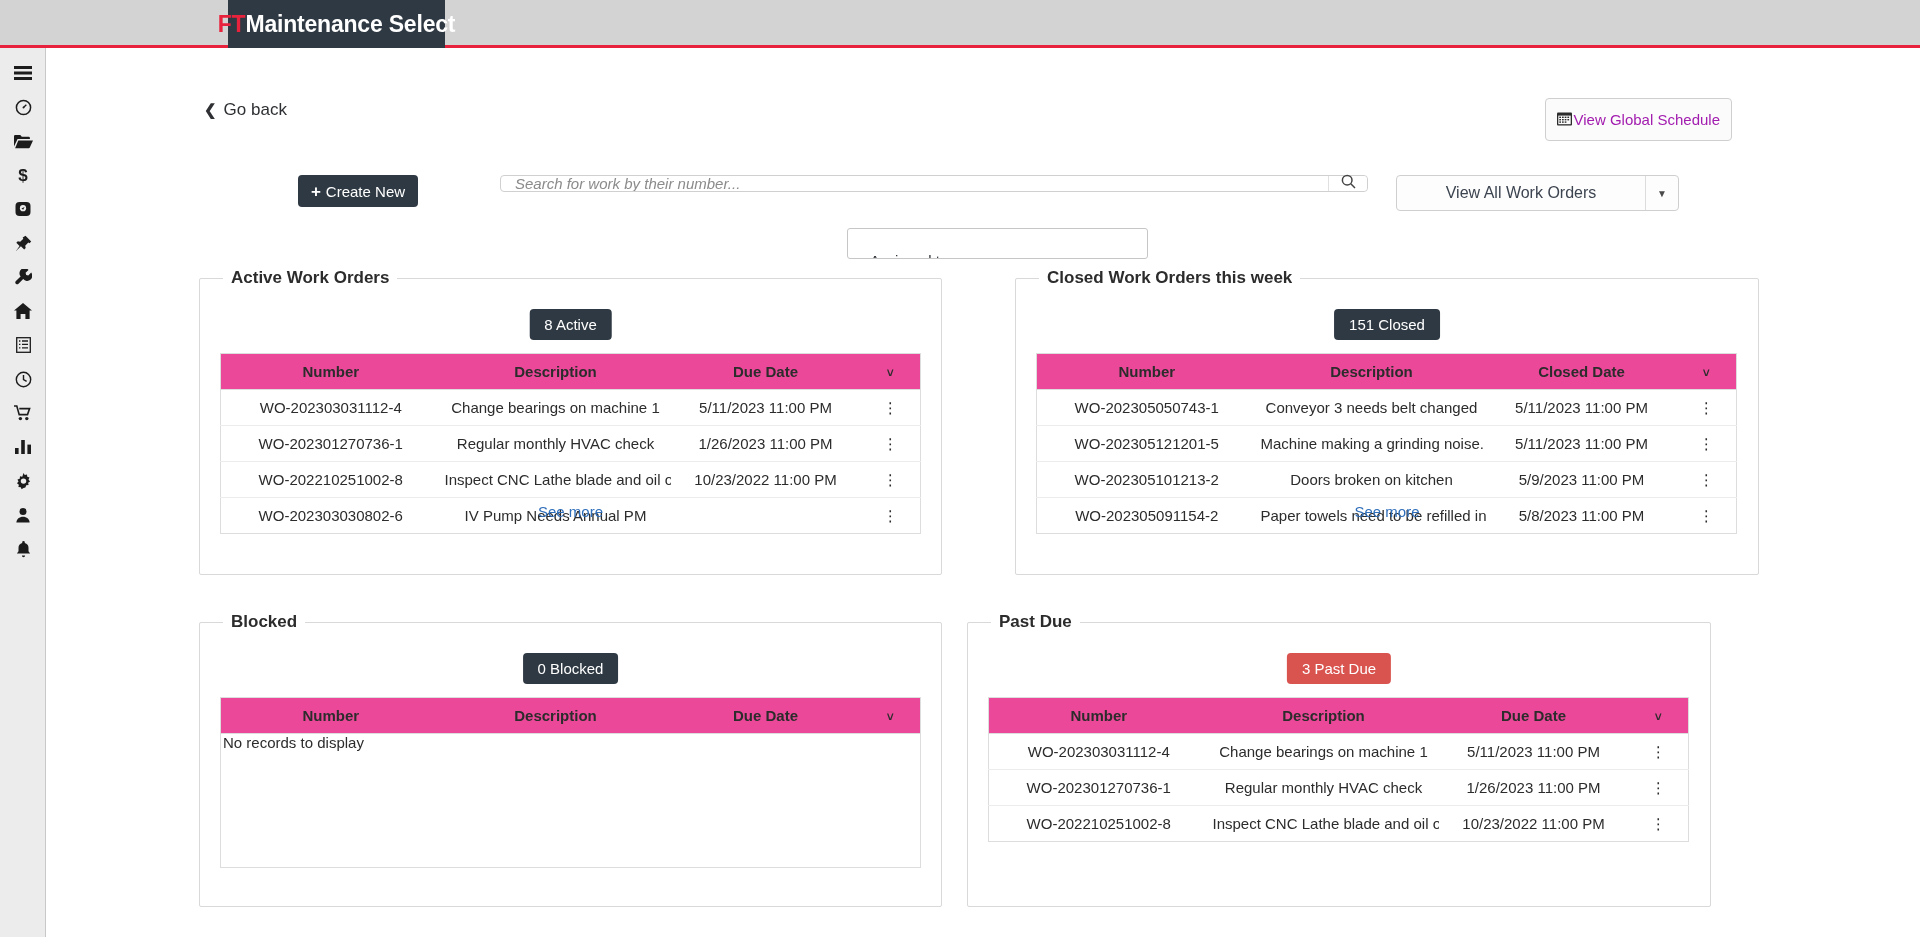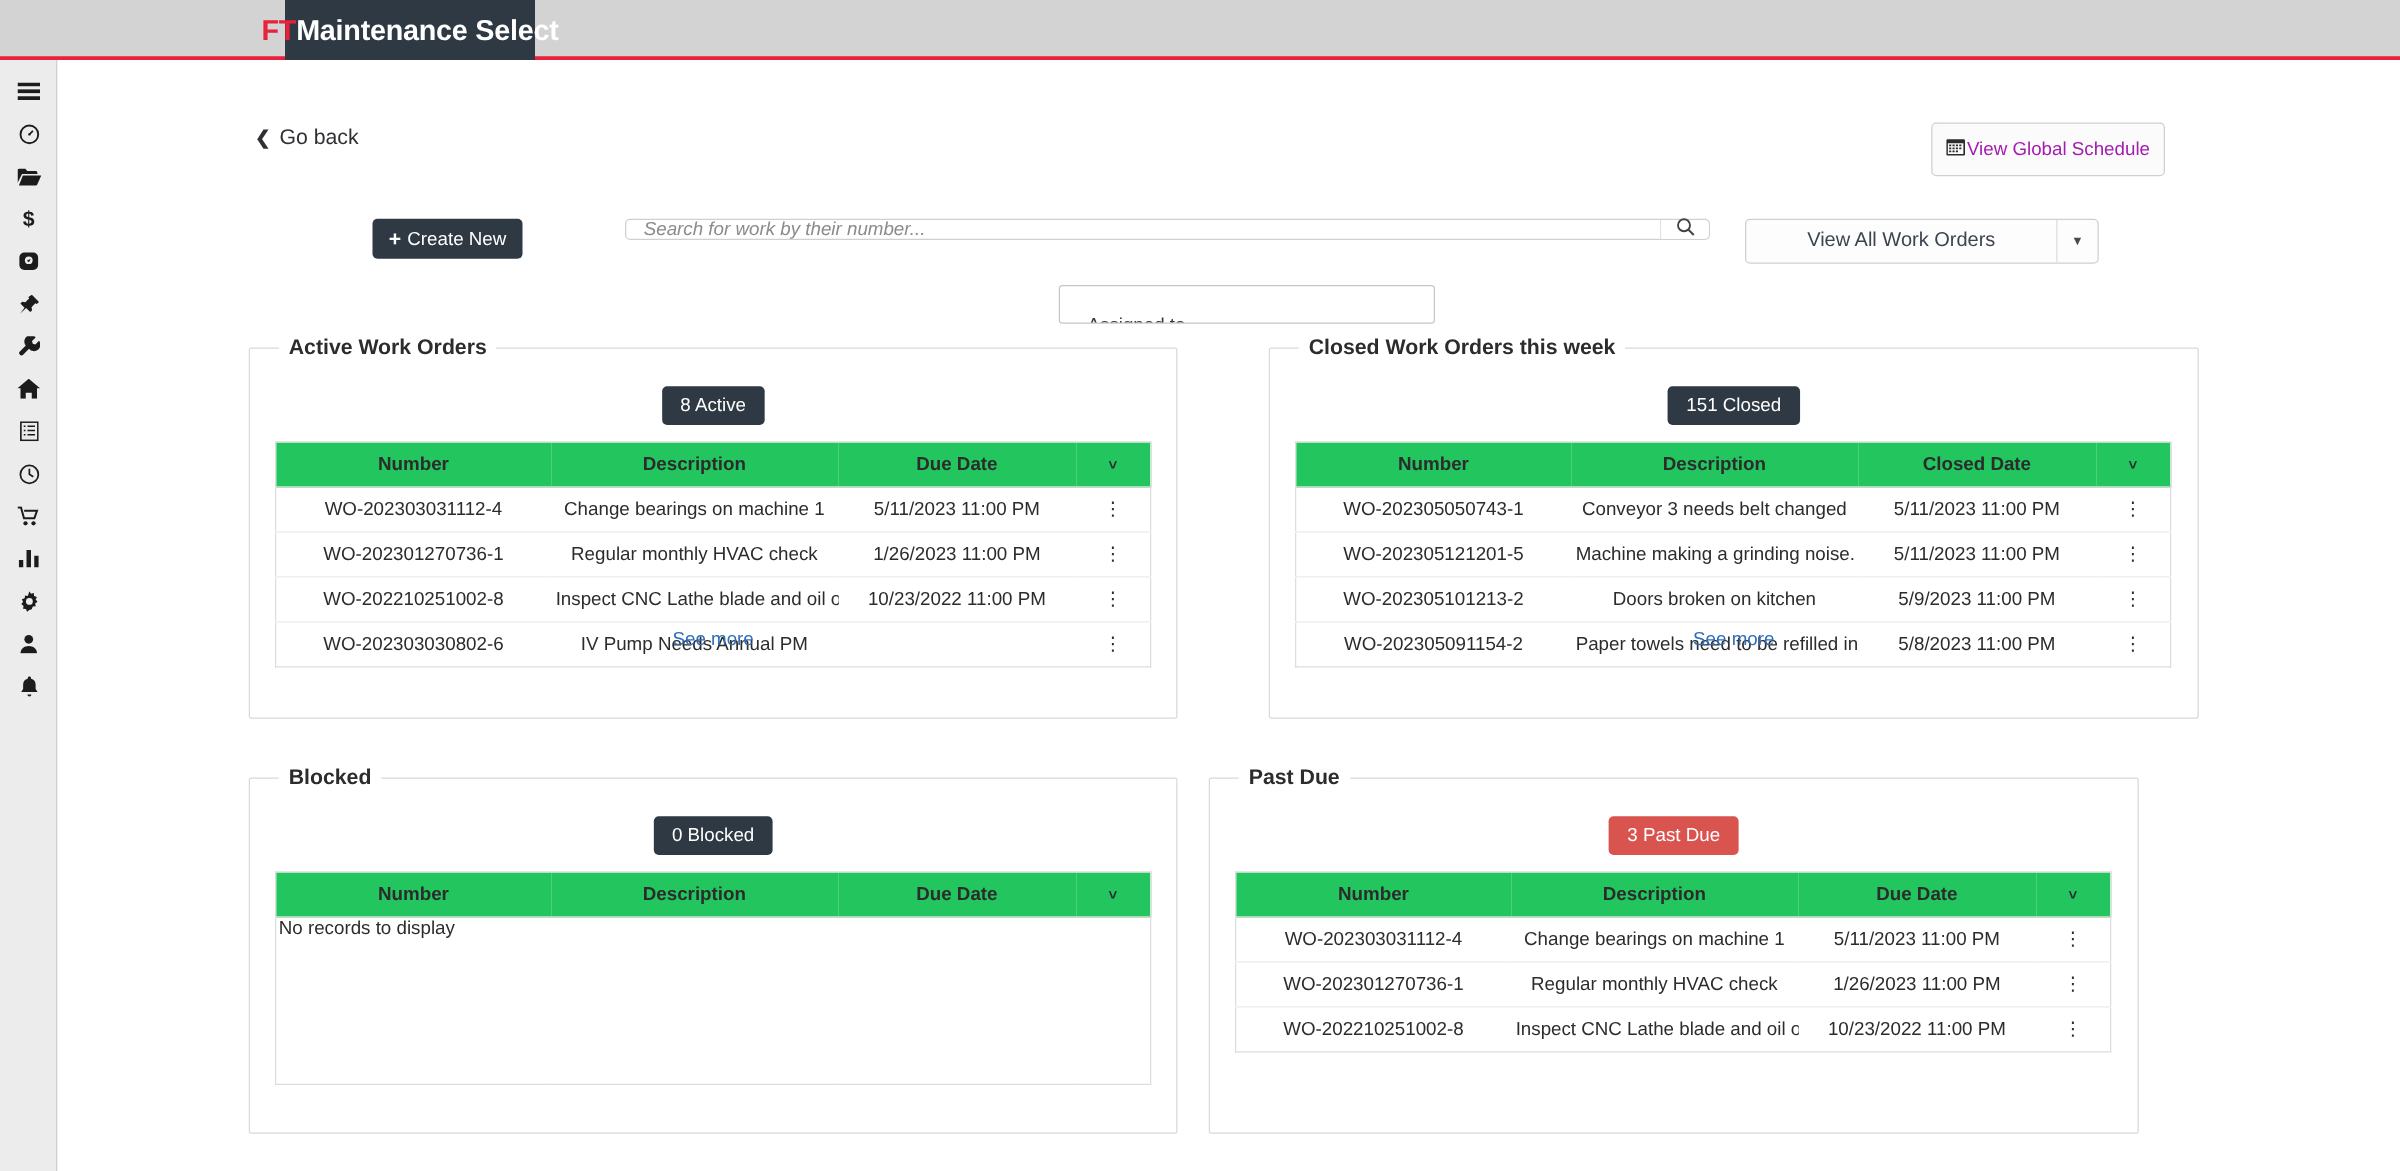--- a/index.html
+++ b/index.html
@@ -13,21 +13,21 @@
 
   
   .topbar {
     position: absolute; top: 0; left: 0;
     width: 1920px; height: 48px;
     background: #d3d3d3;
     border-bottom: 3px solid #e8213c;
   }
   .logo-block {
     position: absolute; left: 228px; top: 0;
-    width: 200px; height: 48px;
+    width: 217px; height: 48px;
     background: #2f3943;
     display: flex; align-items: center; justify-content: center;
   }
   .logo-text {
     font-size: 23px; font-weight: bold; color: #ffffff;
     letter-spacing: -0.2px; white-space: nowrap;
   }
   .logo-text .ft { color: #e8213c; }
   .user-area {
     position: absolute; right: 24px; top: 0; height: 48px;
@@ -150,21 +150,21 @@
   .badge-dark { background: #2f3943; }
   .badge-red  { background: #d9534f; }
 
   table.wo {
     position: absolute; left: 20px; top: 74px;
     border-collapse: collapse; background:#fff;
     border: 1px solid #dddddd;
     table-layout: fixed;
   }
   table.wo thead th {
-    background: #22c55e;
+    background: #ec4899;
     border-bottom: 1px solid #dddddd;
     height: 36px;
     font-size: 15px; font-weight: bold; color:#2c2c2c;
     text-align:center;
   }
   table.wo tbody td {
     height: 36px; font-size: 15px; color: #2c2c2c; text-align: center;
     border-bottom: 1px solid #ececec; padding: 0 4px;
     overflow: hidden; white-space: nowrap;
   }

